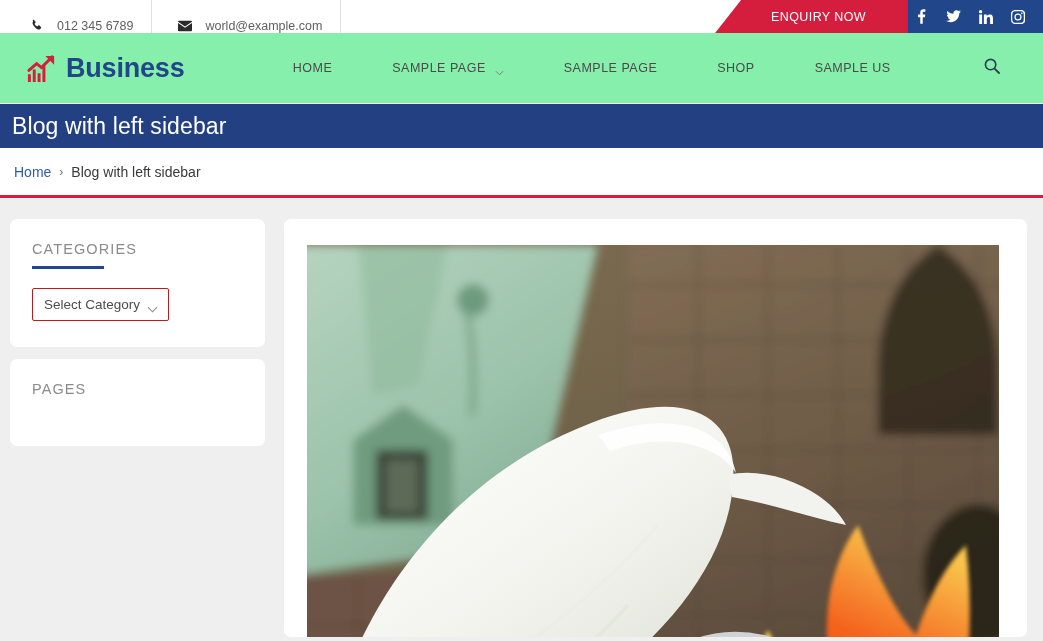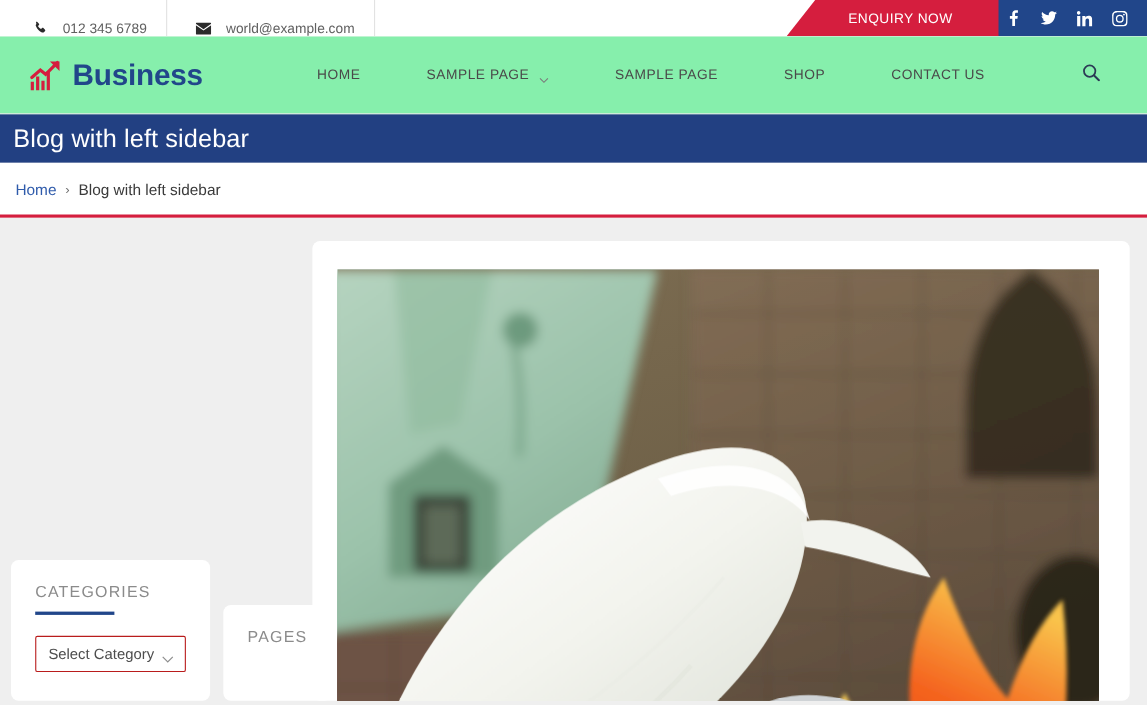--- a/index.html
+++ b/index.html
@@ -179,23 +179,22 @@
     display:flex;
     padding:21px 16px 0 10px;
     gap:19px;
     background:#efefef;
     height:calc(641px - 33px - 72px - 44px - 53px);
   }
   .sidebar {
     width:255px;
     flex:0 0 255px;
     display:flex;
-    flex-direction:row;
+    flex-direction:column;
     gap:12px;
-    align-items:flex-end;
   }
   .widget {
     background:#fff;
     border-radius:7px;
     padding:22px 22px 26px 22px;
   }
   .widget-title {
     font-size:14.5px;
     color:#8b8b8b;
     letter-spacing:1.1px;
@@ -331,21 +330,21 @@
           </svg>
       </span>
     </div>
     <div class="nav-item">
       <span>SAMPLE PAGE</span>
     </div>
     <div class="nav-item">
       <span>SHOP</span>
     </div>
     <div class="nav-item">
-      <span>CONTACT US</span>
+      <span>SAMPLE US</span>
     </div>
   </div>
 
   <div class="search-btn">
     <span>
       <svg viewBox="0 0 16 16" width="16" height="16">
         <circle cx="6.6" cy="6.6" r="5.2" stroke="#2b3a55" stroke-width="1.6" fill="none"></circle>
         <path d="M10.6 10.6 L15 15" stroke="#2b3a55" stroke-width="1.8" stroke-linecap="round"></path>
       </svg>
     </span>

